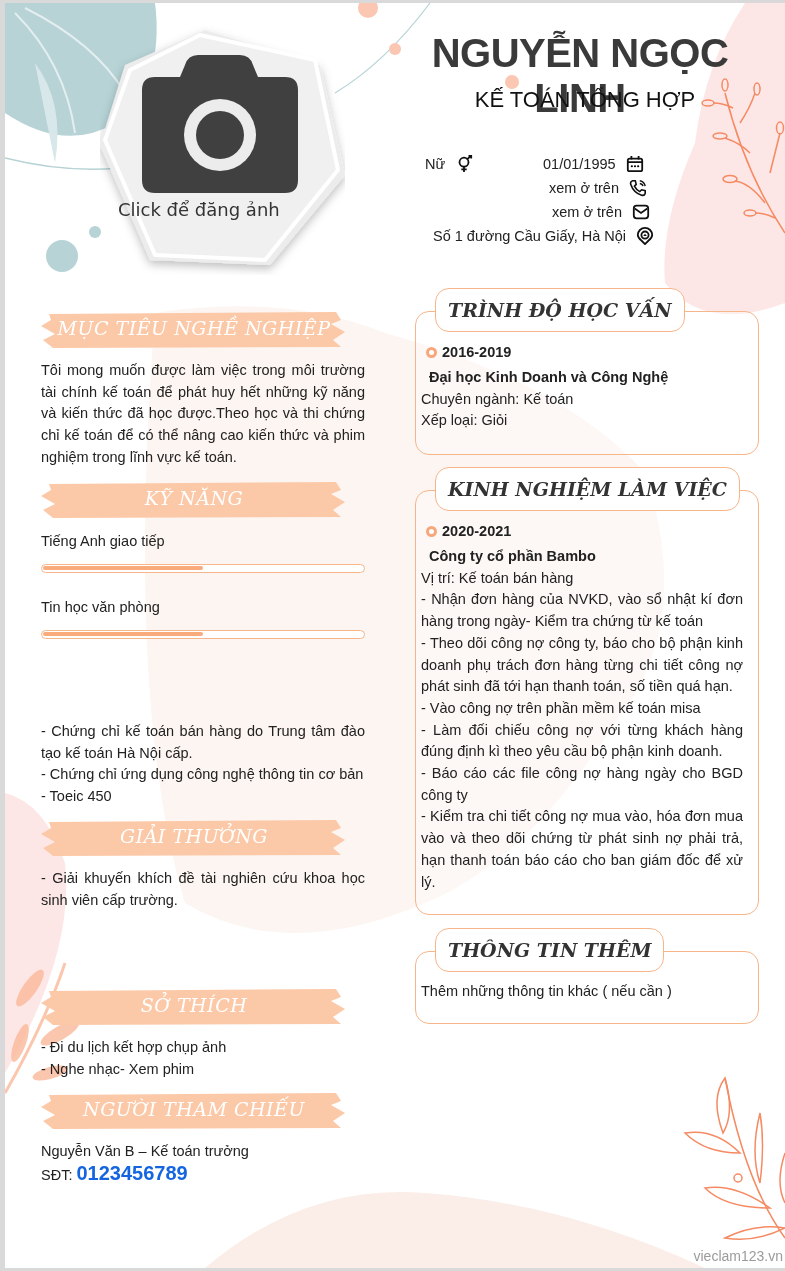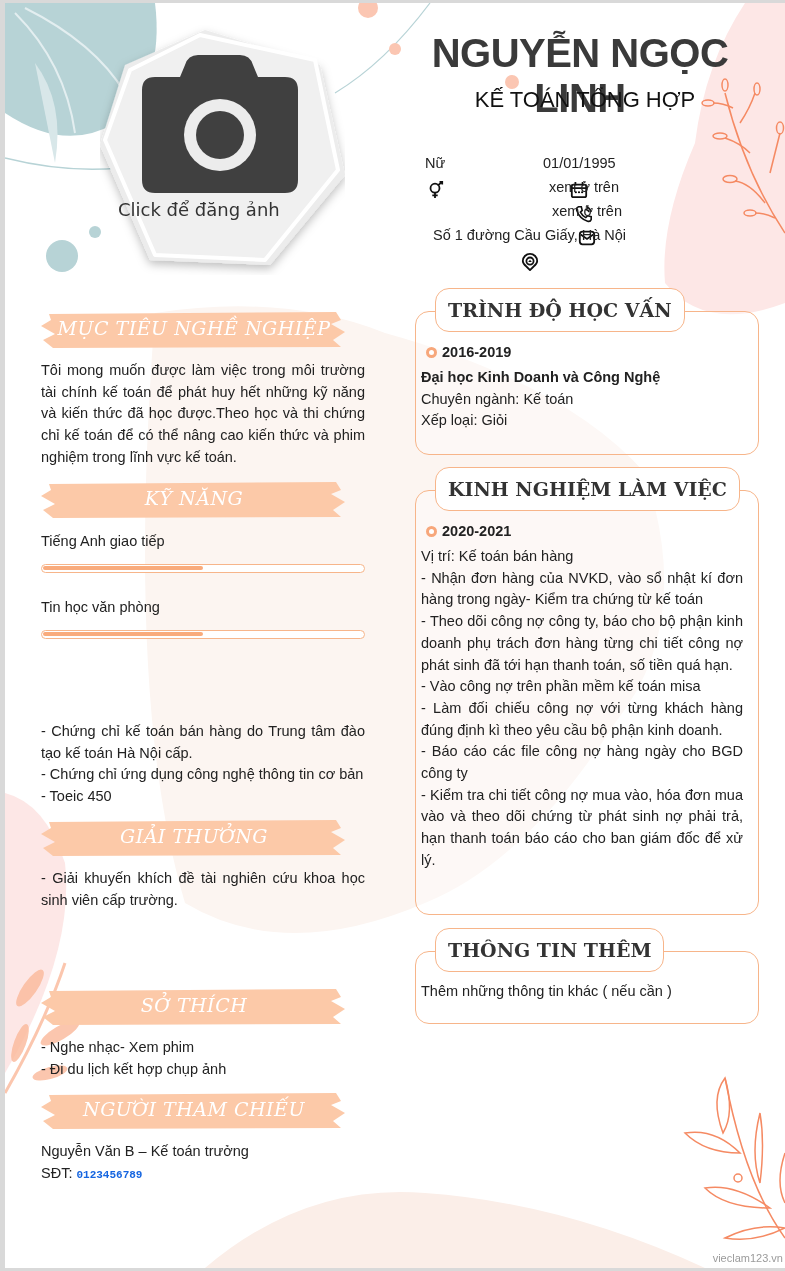--- a/index.html
+++ b/index.html
@@ -6,43 +6,43 @@
   html, body { width: 785px; height: 1271px; overflow: hidden; background: #d9d9d9; }
   body { font-family: "Liberation Sans", "DejaVu Sans", sans-serif; color: #222; }
   .page { position: absolute; left: 5px; top: 3px; width: 780px; height: 1265px; background: #fff; overflow: hidden; }
   .deco { position: absolute; pointer-events: none; }
   .text { font-size: 14.5px; line-height: 21.7px; color: #222; }
   .justify { text-align: justify; }
 
   
   .name { position: absolute; left: 385px; top: 28px; width: 380px; text-align: center; font-size: 40px; font-weight: bold; color: #3a3a3a; letter-spacing: -0.5px; }
   .role { position: absolute; left: 420px; top: 84px; width: 320px; text-align: center; font-size: 22px; color: #111; }
-  .info-row { position: absolute; font-size: 14.5px; color: #222; display: flex; align-items: center; gap: 10px; flex-direction: column; }
+  .info-row { position: absolute; font-size: 14.5px; color: #222; display: flex; align-items: center; gap: 10px; }
   .info-row svg { width: 18px; height: 18px; }
 
   
   .photo { position: absolute; left: 95px; top: 22px; width: 245px; height: 250px; }
   .photo-label { position: absolute; left: 113px; top: 196px; font-size: 18px; color: #333; font-family: "DejaVu Sans", sans-serif; }
 
   
   .lhead { position: absolute; left: 36px; width: 306px; height: 40px; }
   .lhead .brush { position: absolute; inset: 0; }
   .lhead .htitle { position: absolute; left: 0; right: 0; top: 7px; text-align: center; font-family: "DejaVu Serif", serif; font-style: italic; font-size: 19px; color: #fff; letter-spacing: 0.5px; }
 
   .skill-bar { position: absolute; left: 36px; width: 324px; height: 9px; border: 1.5px solid #f7b58a; border-radius: 6px; background: #fff; }
   .skill-fill { position: absolute; left: 1px; top: 1px; height: 4px; border-radius: 4px; background: #f9ab7c; }
 
   
   .rbox { position: absolute; left: 410px; width: 344px; border: 1.5px solid #f7b58a; border-radius: 14px; background: rgba(255,255,255,0.35); }
-  .rtitle { position: absolute; left: 430px; height: 44px; padding: 0 12px; border: 1.5px solid #f7b58a; border-radius: 14px; background: #fff; font-family: "DejaVu Serif", serif; font-weight: bold; font-size: 19px; color: #333; line-height: 42px; white-space: nowrap; }
+  .rtitle { position: absolute; left: 430px; height: 44px; padding: 0 12px; border: 1.5px solid #f7b58a; border-radius: 14px; background: #fff; font-family: "DejaVu Serif", serif; font-style: italic; font-weight: bold; font-size: 19px; color: #333; line-height: 42px; white-space: nowrap; }
   .year { position: absolute; left: 421px; display: flex; align-items: center; gap: 5px; font-weight: bold; font-size: 14.5px; }
   .dot { width: 11px; height: 11px; border-radius: 50%; border: 3px solid #f7a77b; background: #fff; }
-  .bold { font-weight: bold; }
-  .phone { color: #1565e0; font-weight: bold; font-size: 11px; font-family: Liberation Mono, monospace; }
-  .watermark { position: absolute; right: 2px; bottom: 4px; font-size: 11px; color: #9b9b9b; }
+  .bold { font-weight: bold; margin-left: 8px; }
+  .phone { color: #1565e0; font-weight: bold; font-size: 20px; }
+  .watermark { position: absolute; right: 2px; bottom: 4px; font-size: 14px; color: #9b9b9b; }
 </style>
 </head>
 <body>
 
 <div class="page">
 
   <svg class="deco" style="left:0;top:0" width="780" height="1265" viewBox="0 0 780 1265">
 
     <path d="M0,0 L150,0 Q160,80 110,120 Q60,150 0,110 Z" fill="#b7d3d6"></path>
     <path d="M10,10 Q60,60 70,130" stroke="#e3eef0" stroke-width="2" fill="none"></path>
@@ -202,22 +202,22 @@
     <div class="text justify">- Giải khuyến khích đề tài nghiên cứu khoa học sinh viên cấp trường.</div>
   </div>
 
   <div class="lhead" style="top:984px">
     <svg class="brush" viewBox="0 0 306 40" preserveAspectRatio="none">
         <path d="M8,4 L295,2 L300,10 L290,14 L304,22 L292,30 L300,37 L12,38 L2,30 L14,24 L0,16 L10,10 Z" fill="#fcc9a8"></path>
       </svg>
     <div class="htitle">SỞ THÍCH</div>
   </div>
   <div style="position:absolute;left:36px;top:1034px;width:324px">
+    <div class="text">- Đi du lịch kết hợp chụp ảnh</div>
     <div class="text">- Nghe nhạc- Xem phim</div>
-    <div class="text">- Đi du lịch kết hợp chụp ảnh</div>
   </div>
 
   <div class="lhead" style="top:1088px">
     <svg class="brush" viewBox="0 0 306 40" preserveAspectRatio="none">
         <path d="M8,4 L295,2 L300,10 L290,14 L304,22 L292,30 L300,37 L12,38 L2,30 L14,24 L0,16 L10,10 Z" fill="#fcc9a8"></path>
       </svg>
     <div class="htitle">NGƯỜI THAM CHIẾU</div>
   </div>
   <div style="position:absolute;left:36px;top:1138px;width:324px">
     <div class="text">Nguyễn Văn B – Kế toán trưởng</div>
@@ -239,20 +239,21 @@
     <div class="text">Xếp loại: Giỏi</div>
   </div>
 
   <div class="rbox" style="top:487px;height:425px"></div>
   <div class="rtitle" style="top:464px">KINH NGHIỆM LÀM VIỆC</div>
   <div class="year" style="top:520px">
       <span class="dot"></span>
       <span>2020-2021</span>
     </div>
   <div style="position:absolute;left:416px;top:543px;width:322px">
+    <div class="text bold">Công ty cổ phần Bambo</div>
     <div class="text">Vị trí: Kế toán bán hàng</div>
     <div class="text justify">- Nhận đơn hàng của NVKD, vào sổ nhật kí đơn hàng trong ngày- Kiểm tra chứng từ kế toán</div>
     <div class="text justify">- Theo dõi công nợ công ty, báo cho bộ phận kinh doanh phụ trách đơn hàng từng chi tiết công nợ phát sinh đã tới hạn thanh toán, số tiền quá hạn.</div>
     <div class="text justify">- Vào công nợ trên phần mềm kế toán misa</div>
     <div class="text justify">- Làm đối chiếu công nợ với từng khách hàng đúng định kì theo yêu cầu bộ phận kinh doanh.</div>
     <div class="text justify">- Báo cáo các file công nợ hàng ngày cho BGD công ty</div>
     <div class="text justify">- Kiểm tra chi tiết công nợ mua vào, hóa đơn mua vào và theo dõi chứng từ phát sinh nợ phải trả, hạn thanh toán báo cáo cho ban giám đốc để xử lý.</div>
   </div>
 
   <div class="rbox" style="top:948px;height:73px"></div>

